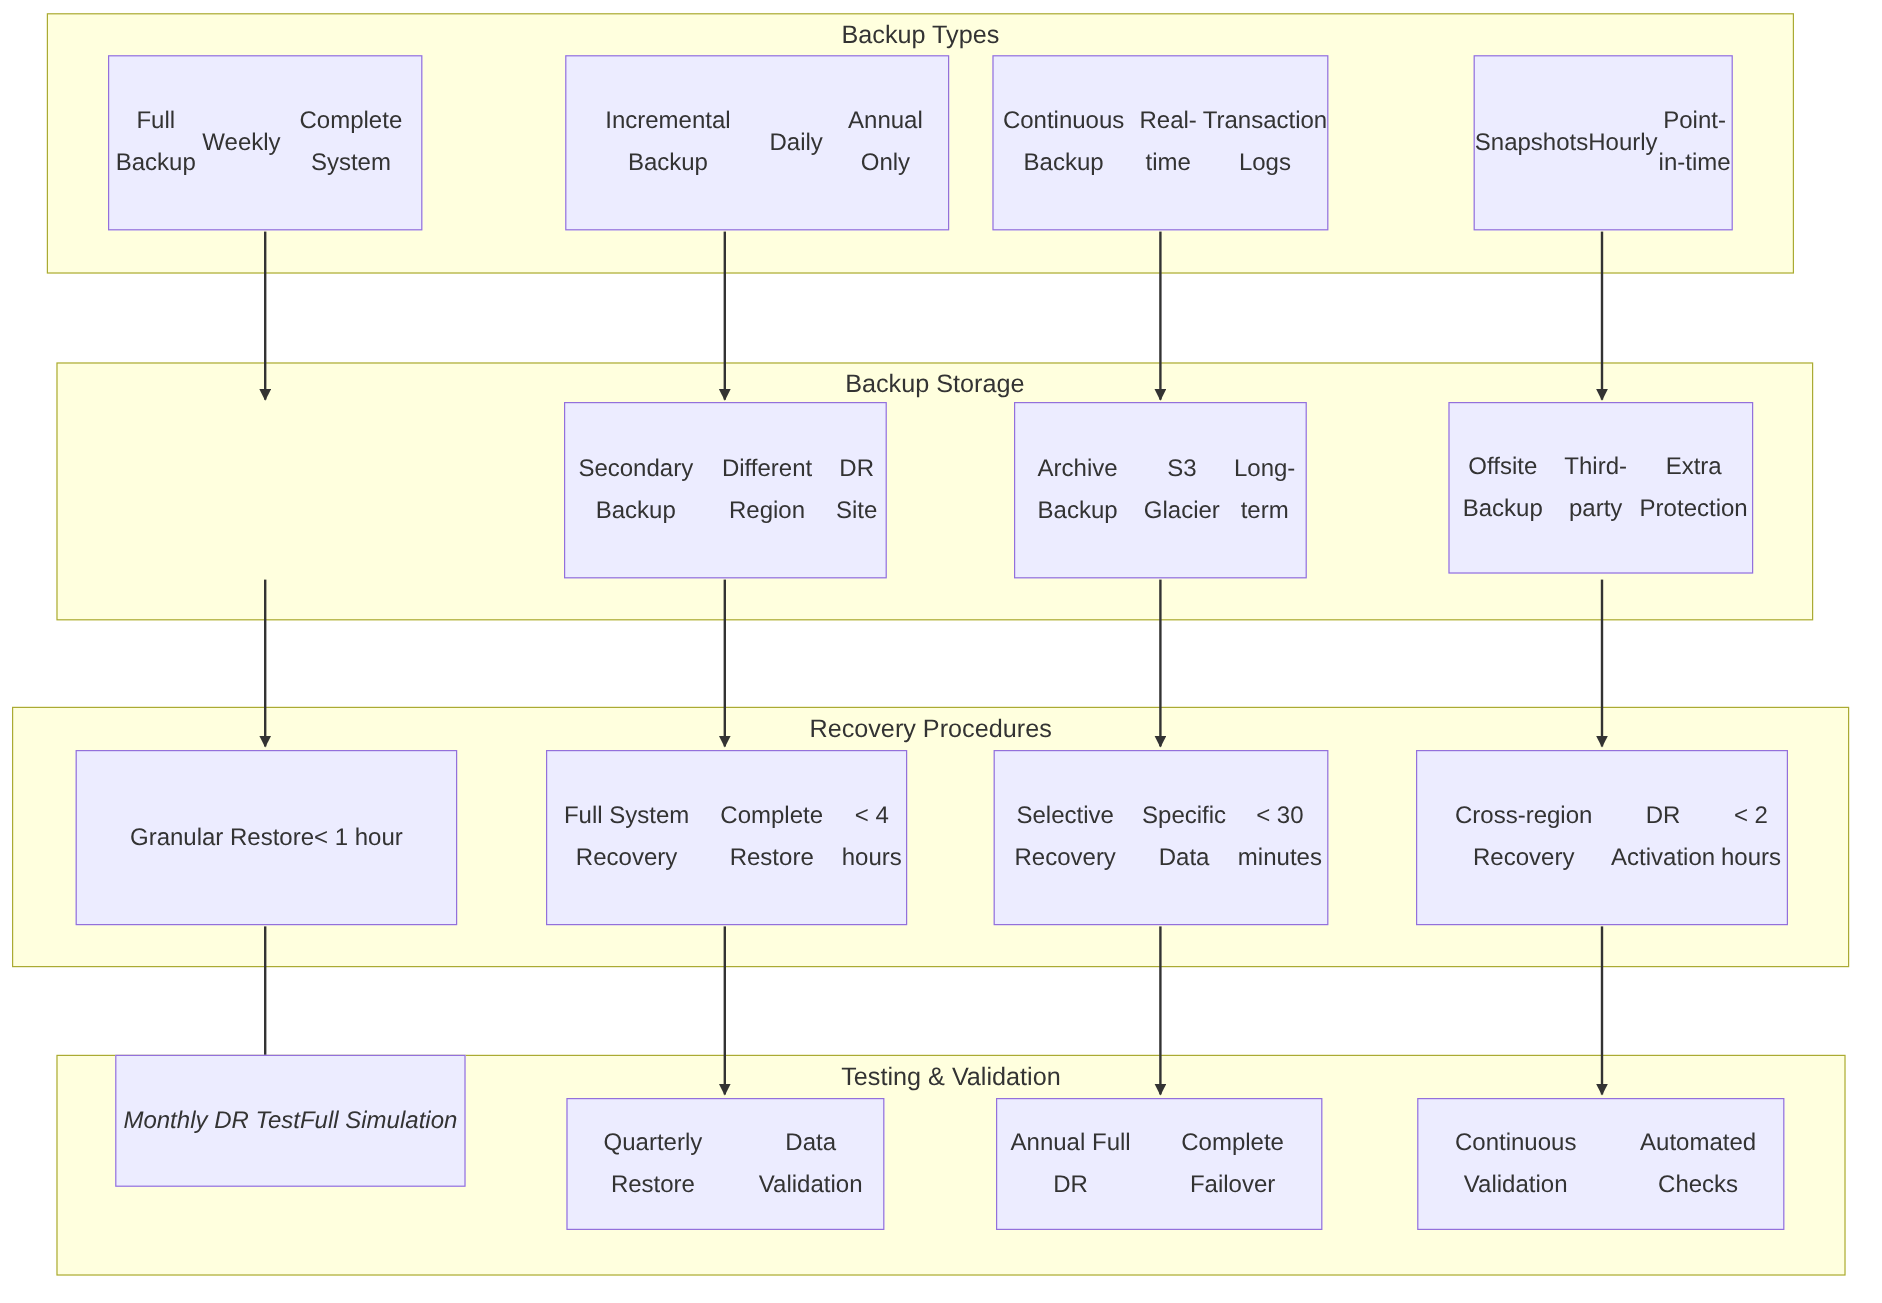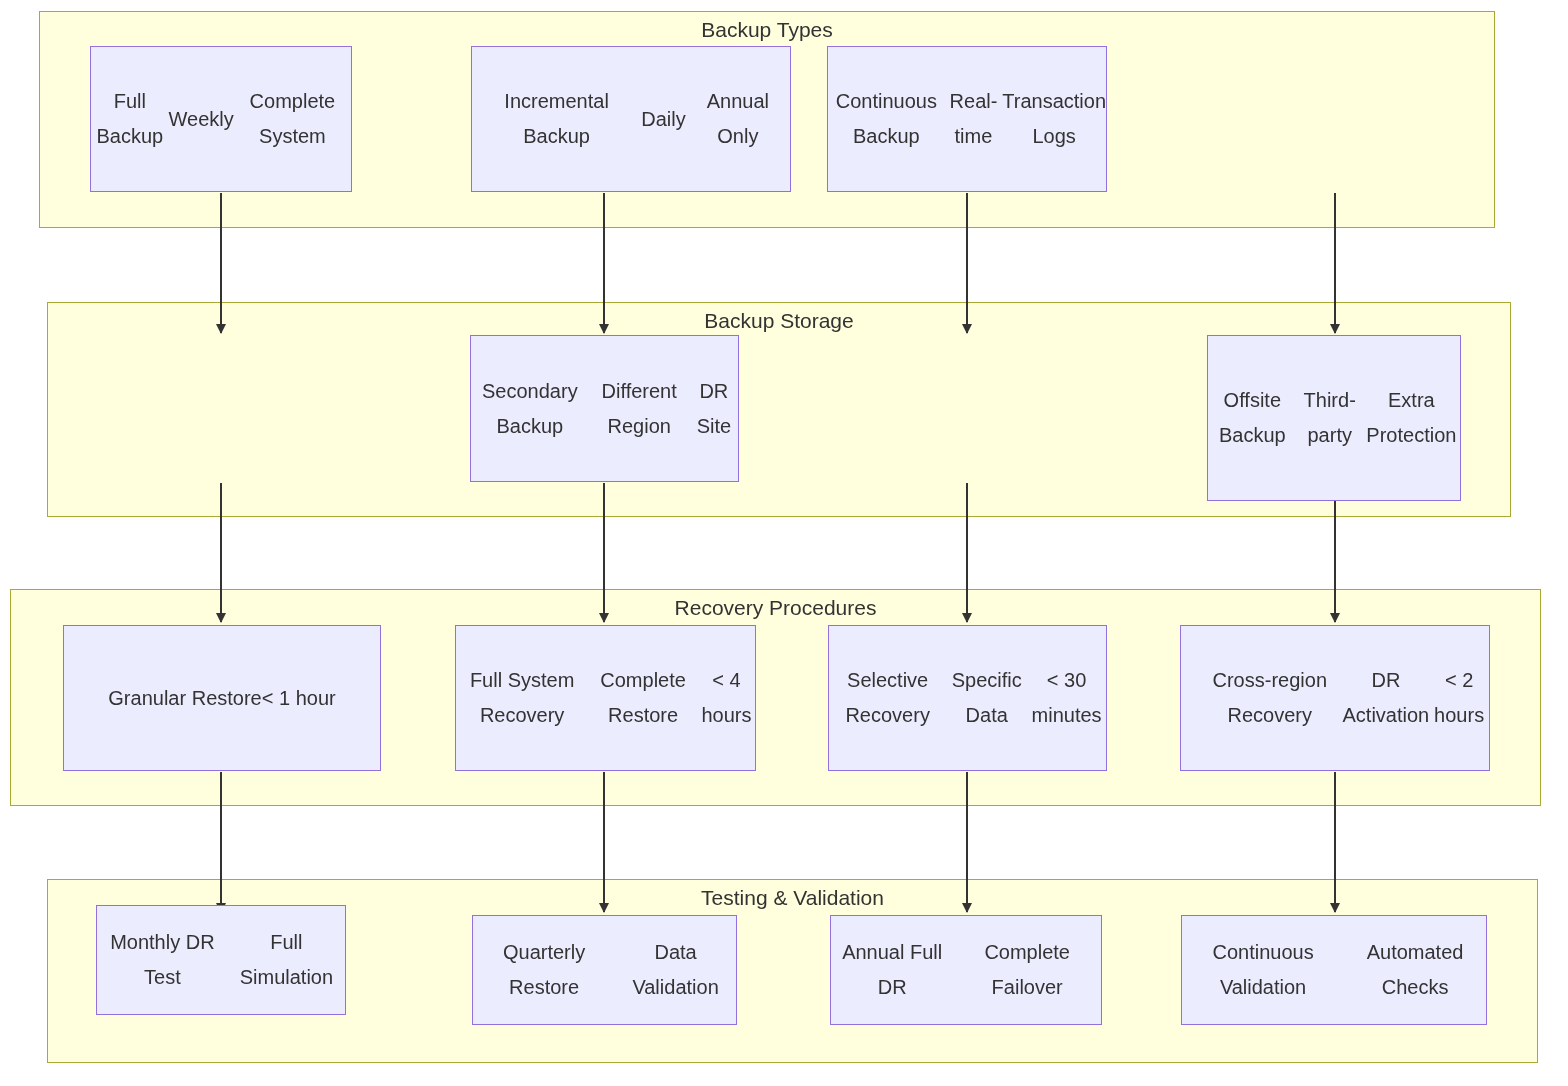--- a/index.html
+++ b/index.html
@@ -93,30 +93,40 @@
   <div class="node" style="left:459px;top:46px;width:320px;height:146px;margin-left:12px;">
     <div>Incremental Backup</div>
     <div>Daily</div>
     <div>Annual Only</div>
   </div>
   <div class="node" style="left:827px;top:46px;width:280px;height:146px;">
     <div>Continuous Backup</div>
     <div>Real-time</div>
     <div>Transaction Logs</div>
   </div>
+  <div class="node" style="left:1228px;top:46px;width:216px;height:146px;">
+    <div>Snapshots</div>
+    <div>Hourly</div>
+    <div>Point-in-time</div>
+  </div>
 
   <div class="cluster" style="left:47px;top:302px;width:1464px;height:215px;">
     <div class="cluster-title">Backup Storage</div>
   </div>
   <div class="node" style="left:470px;top:335px;width:269px;height:147px;">
     <div>Secondary Backup</div>
     <div>Different Region</div>
     <div>DR Site</div>
   </div>
-  <div class="node" style="left:1207px;top:335px;width:254px;height:166px;">
+  <div class="node" style="left:845px;top:335px;width:244px;height:147px;">
+    <div>Archive Backup</div>
+    <div>S3 Glacier</div>
+    <div>Long-term</div>
+  </div>
+  <div class="node" style="left:1207px;top:335px;width:254px;height:143px;">
     <div>Offsite Backup</div>
     <div>Third-party</div>
     <div>Extra Protection</div>
   </div>
 
   <div class="cluster" style="left:10px;top:589px;width:1531px;height:217px;">
     <div class="cluster-title">Recovery Procedures</div>
   </div>
   <div class="node" style="left:63px;top:625px;width:318px;height:146px;">
     <div>Granular Restore</div>
@@ -134,21 +144,21 @@
   </div>
   <div class="node" style="left:1180px;top:625px;width:310px;height:146px;padding-left:16px;">
     <div>Cross-region Recovery</div>
     <div>DR Activation</div>
     <div>&lt; 2 hours</div>
   </div>
 
   <div class="cluster" style="left:47px;top:879px;width:1491px;height:184px;">
     <div class="cluster-title">Testing &amp; Validation</div>
   </div>
-  <div class="node" style="left:96px;top:905px;width:250px;height:110px;">
+  <div class="node" style="left:96px;top:879px;width:292px;height:110px;font-style:italic;">
     <div>Monthly DR Test</div>
     <div>Full Simulation</div>
   </div>
   <div class="node" style="left:472px;top:915px;width:265px;height:110px;">
     <div>Quarterly Restore</div>
     <div>Data Validation</div>
   </div>
   <div class="node" style="left:830px;top:915px;width:272px;height:110px;">
     <div>Annual Full DR</div>
     <div>Complete Failover</div>

